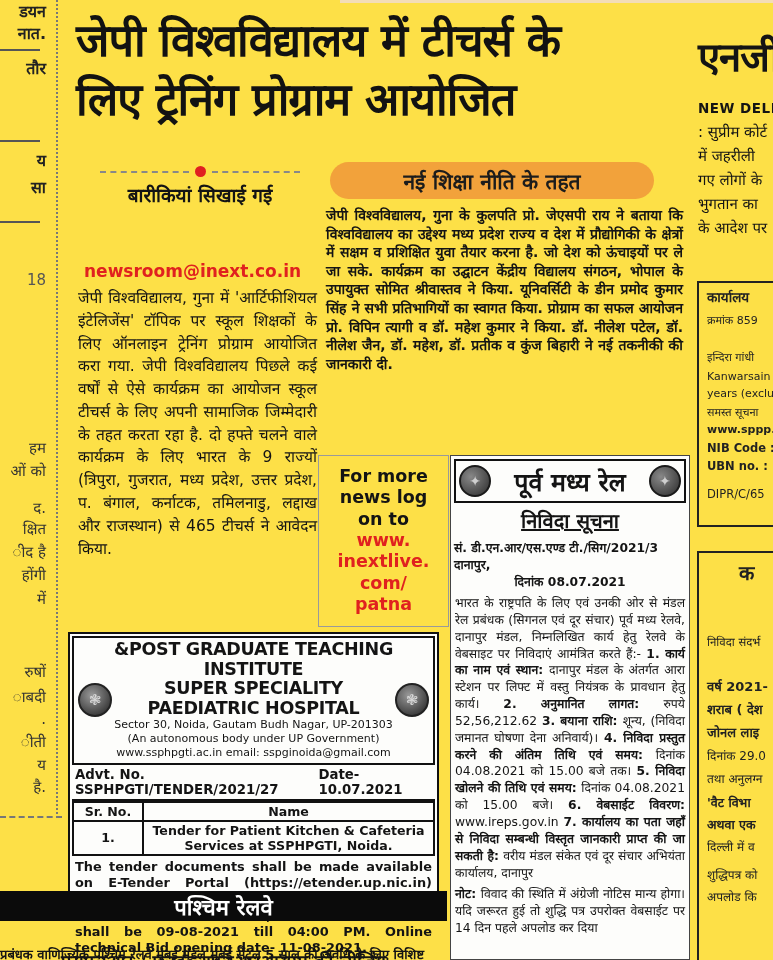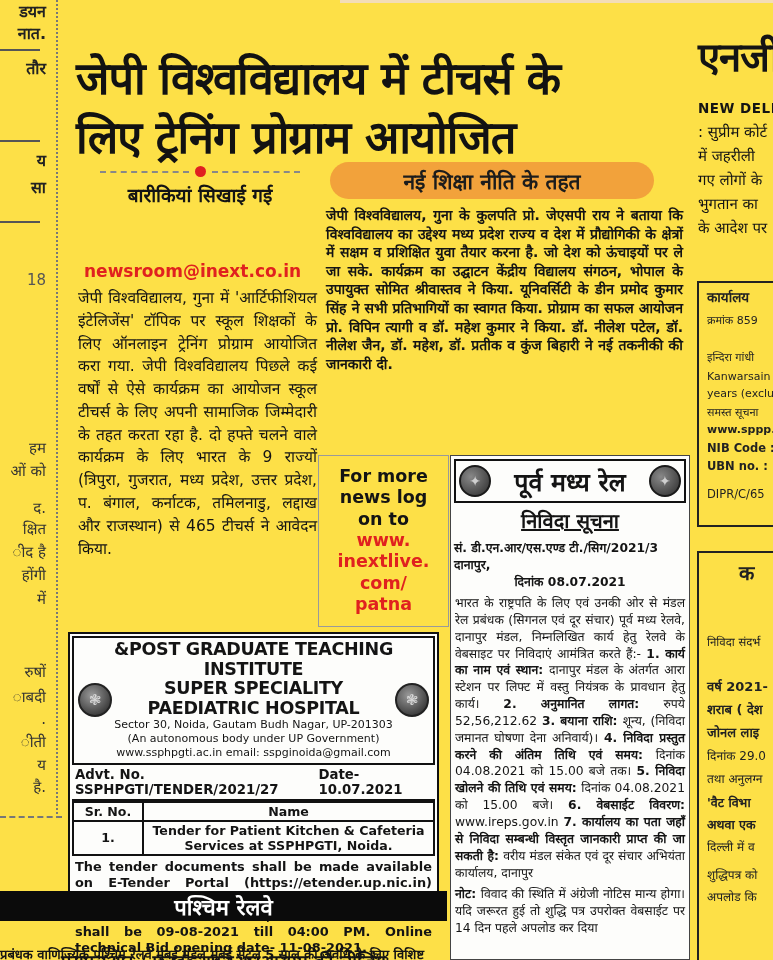--- a/index.html
+++ b/index.html
@@ -7,21 +7,21 @@
         font-family:"DejaVu Sans","Liberation Sans",sans-serif;color:#141414;}
   
   .frag{position:absolute;left:0;width:46px;text-align:right;padding-right:2px;font-size:15px;color:#333;}
   .frag.b{font-weight:700;font-size:16px;color:#222;}
   .lrule{position:absolute;left:0;width:40px;border-top:2px solid #555;}
   .vdots{position:absolute;left:56px;top:0;height:818px;border-left:2px dotted #777;}
   .hdash{position:absolute;left:0;top:816px;width:62px;border-top:2px dashed #777;}
   .topline{position:absolute;left:340px;top:0;width:433px;height:3px;background:#f3ddb6;}
   
   .headline{position:absolute;left:76px;top:12px;width:618px;font-size:45px;font-weight:800;
-            line-height:1.3;letter-spacing:-1px;color:#121212;margin-top:38px;}
+            line-height:1.3;letter-spacing:-1px;color:#121212;}
   .deco{position:absolute;left:100px;top:166px;width:200px;display:flex;align-items:center;}
   .deco .seg{flex:1;border-top:2px dashed #888;}
   .deco .dot{width:11px;height:11px;border-radius:50%;background:#e02020;margin:0 6px;}
   .standfirst{position:absolute;left:78px;top:182px;width:244px;text-align:center;
               font-size:19px;font-weight:700;line-height:1.4;}
   .kicker{position:absolute;left:330px;top:162px;width:324px;height:37px;background:#f2a23b;
           border-radius:19px;display:flex;align-items:center;justify-content:center;
           font-size:21px;font-weight:800;color:#1c1c1c;}
   .col2{position:absolute;left:326px;top:206px;width:357px;font-size:14px;line-height:1.33;
         text-align:justify;font-weight:700;}

